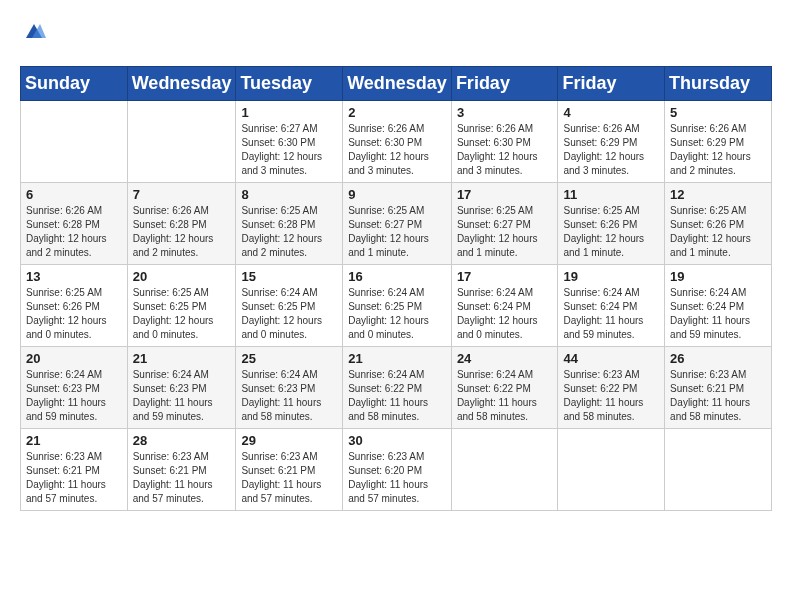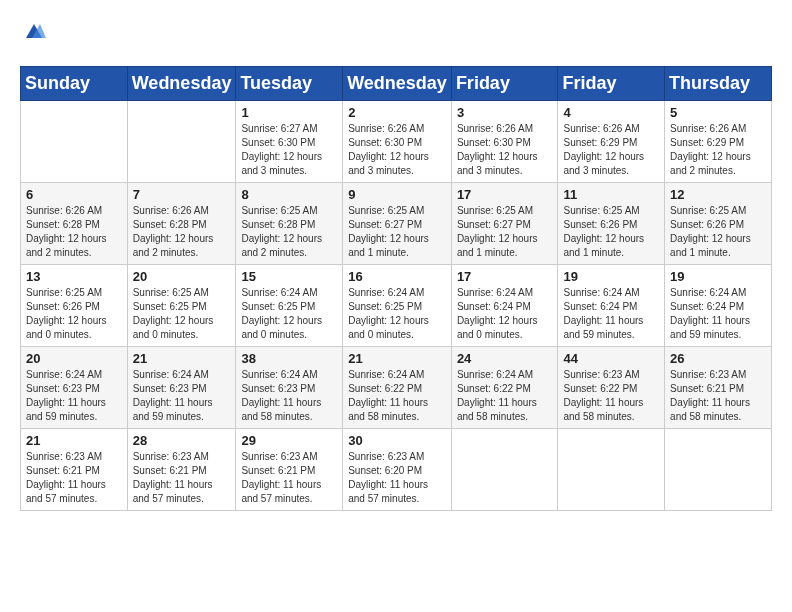--- a/index.html
+++ b/index.html
@@ -249,21 +249,21 @@
 Sunset: 6:23 PM
 Daylight: 11 hours and 59 minutes.</div>
         </td>
         <td>
           <span class="day-number">21</span>
           <div class="day-info" style="white-space: pre-line;">Sunrise: 6:24 AM
 Sunset: 6:23 PM
 Daylight: 11 hours and 59 minutes.</div>
         </td>
         <td>
-          <span class="day-number">38</span>
+          <span class="day-number">25</span>
           <div class="day-info" style="white-space: pre-line;">Sunrise: 6:24 AM
 Sunset: 6:23 PM
 Daylight: 11 hours and 58 minutes.</div>
         </td>
         <td>
           <span class="day-number">21</span>
           <div class="day-info" style="white-space: pre-line;">Sunrise: 6:24 AM
 Sunset: 6:22 PM
 Daylight: 11 hours and 58 minutes.</div>
         </td>

